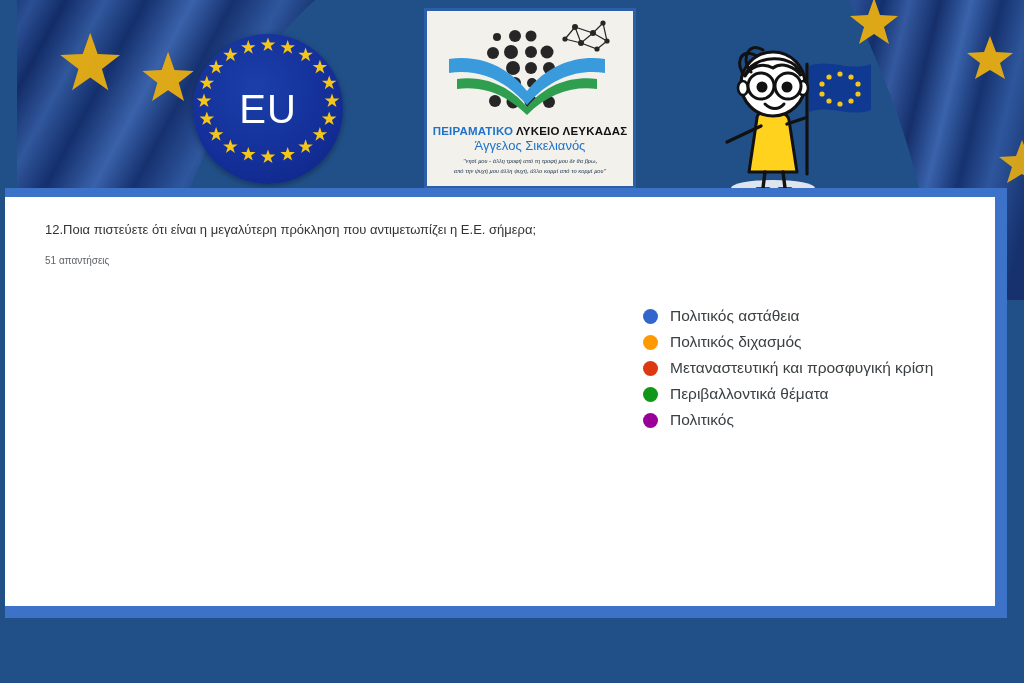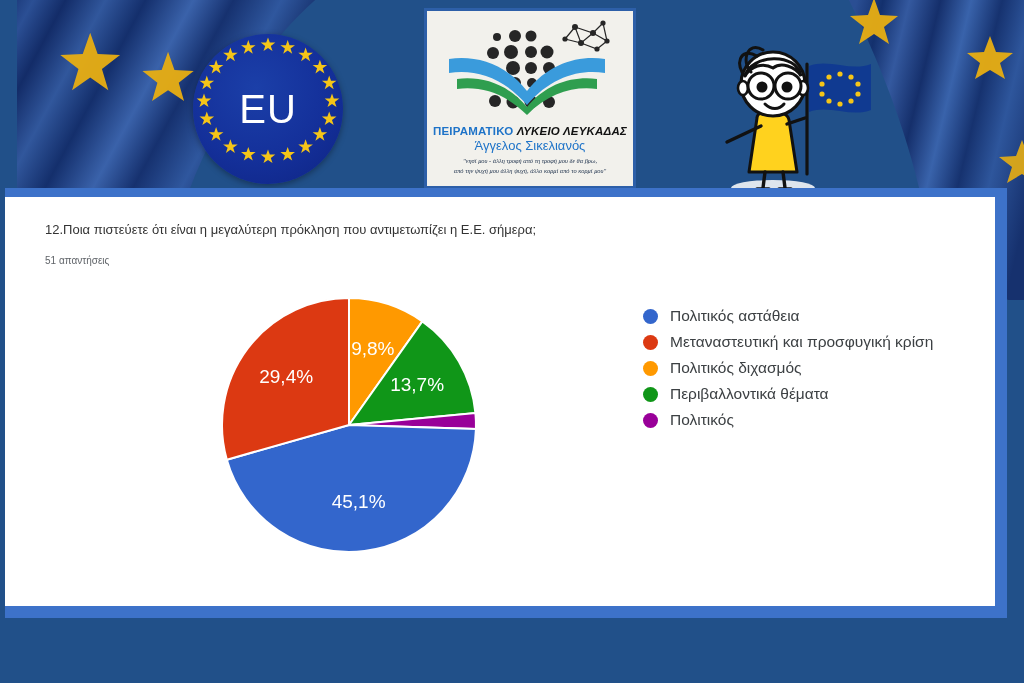--- a/index.html
+++ b/index.html
@@ -35,21 +35,21 @@
     background:#f2f1ec;border:3px solid #2d5fa8;box-sizing:border-box;
     display:flex;flex-direction:column;align-items:center;
     padding-top:4px;
   }
   .logo-art{width:190px;height:112px;display:block;}
   .logo-line1{
     font-size:11.5px;font-weight:bold;letter-spacing:.2px;margin-top:-2px;
     font-family:"Liberation Sans", sans-serif;white-space:nowrap;
   }
   .logo-line1 .blue{color:#1e73c8;}
-  .logo-line1 .dark{color:#111;font-style:italic;}
+  .logo-line1 .dark{color:#111;}
   .logo-line2{
     font-size:13px;font-weight:normal;color:#1e73c8;margin-top:1px;
     font-family:"Liberation Sans", sans-serif;white-space:nowrap;
   }
   .logo-quote{
     font-size:6.4px;color:#20334d;text-align:center;line-height:1.5;
     margin-top:3px;padding:0 6px;font-family:"Liberation Serif", serif;font-style:italic;
   }
 
   
@@ -311,52 +311,35 @@
 
   <div class="card-frame"></div>
   <div class="card">
     <div class="card-inner">
 
       <div class="q-title">12.Ποια πιστεύετε ότι είναι η μεγαλύτερη πρόκληση που αντιμετωπίζει η Ε.Ε. σήμερα;</div>
       <div class="q-sub">51 απαντήσεις</div>
 
       <div class="chart-area">
 
-        <div class="pie-wrap">
-          <svg class="pie-svg" viewBox="0 0 260 260">
-            <g id="pie-slices">
-                <path d="M130,130 L130,3 A127,127 0 0,1 203.351733334628,26.324915158917634 Z" fill="#ff9900" stroke="#ffffff" stroke-width="2"></path>
-                <path d="M130,130 L203.351733334628,26.324915158917634 A127,127 0 0,1 256.43636950459114,118.04824420854867 Z" fill="#109618" stroke="#ffffff" stroke-width="2"></path>
-                <path d="M130,130 L256.43636950459114,118.04824420854867 A127,127 0 0,1 256.9373331664479,133.98916640292228 Z" fill="#990099" stroke="#ffffff" stroke-width="2"></path>
-                <path d="M130,130 L256.9373331664479,133.98916640292228 A127,127 0 0,1 7.8224857085671005,164.66489581070033 Z" fill="#3366cc" stroke="#ffffff" stroke-width="2"></path>
-                <path d="M130,130 L7.8224857085671005,164.66489581070033 A127,127 0 0,1 129.99999999999997,3 Z" fill="#dc3912" stroke="#ffffff" stroke-width="2"></path>
-              </g>
-            <g id="pie-labels">
-                <text x="153.8609971308846" y="54.96240664893419" class="slice-label">9,8%</text>
-                <text x="198.14957474412273" y="90.5586123190977" class="slice-label">13,7%</text>
-                <text x="139.62327208726688" y="208.1497295858049" class="slice-label">45,1%</text>
-                <text x="67.1816658307329" y="82.52532788740623" class="slice-label">29,4%</text>
-              </g>
-          </svg>
-        </div>
 
         <div class="legend" id="legend">
             <div class="legend-row">
               <span class="legend-dot" style="background: rgb(51, 102, 204);"></span>
               <span class="legend-label">Πολιτικός αστάθεια</span>
             </div>
             <div class="legend-row">
+              <span class="legend-dot" style="background: rgb(255, 153, 0);"></span>
+              <span class="legend-label">Πολιτικός διχασμός</span>
+            </div>
+            <div class="legend-row">
               <span class="legend-dot" style="background: rgb(220, 57, 18);"></span>
               <span class="legend-label">Μεταναστευτική και προσφυγική κρίση</span>
             </div>
             <div class="legend-row">
-              <span class="legend-dot" style="background: rgb(255, 153, 0);"></span>
-              <span class="legend-label">Πολιτικός διχασμός</span>
-            </div>
-            <div class="legend-row">
               <span class="legend-dot" style="background: rgb(16, 150, 24);"></span>
               <span class="legend-label">Περιβαλλοντικά θέματα</span>
             </div>
             <div class="legend-row">
               <span class="legend-dot" style="background: rgb(153, 0, 153);"></span>
               <span class="legend-label">Πολιτικός</span>
             </div>
           </div>
 
       </div>

